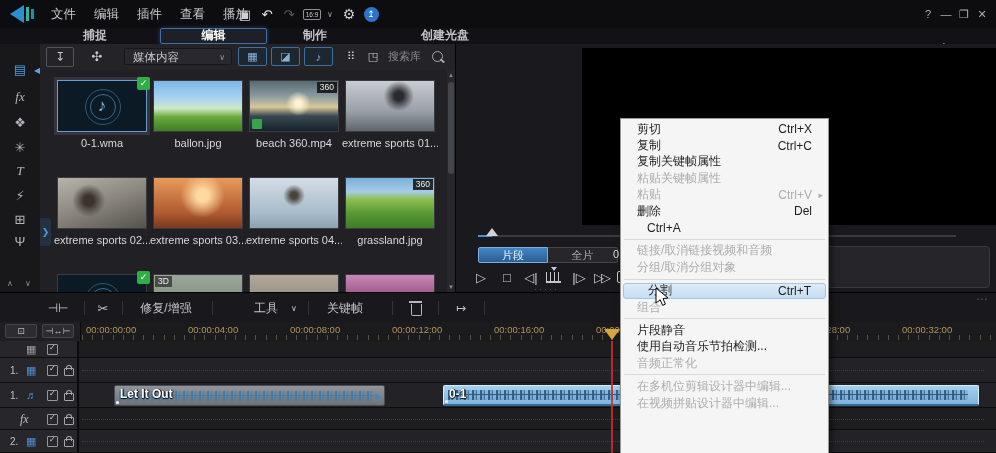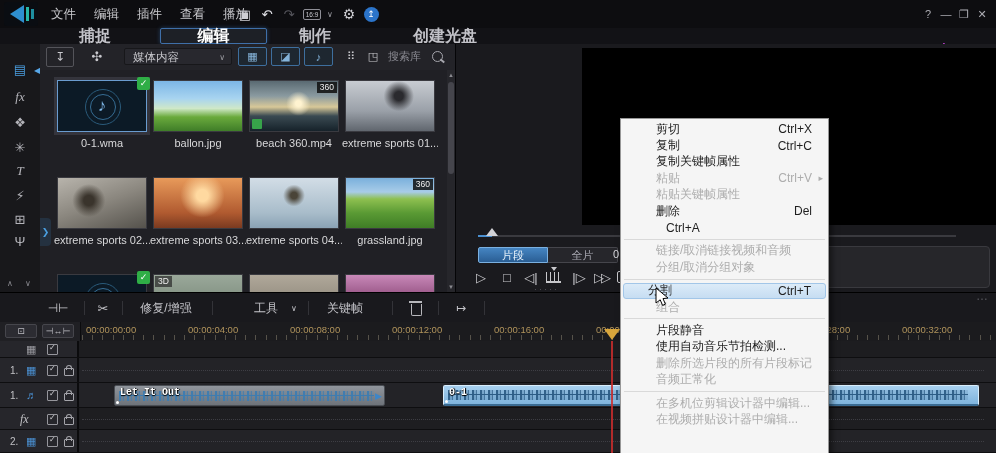--- a/index.html
+++ b/index.html
@@ -22,21 +22,21 @@
   #ico-aspect-caret{left:324px;width:12px;font-size:8px;color:#9a9aa0;}
   #ico-gear{left:338px;width:22px;font-size:14px;}
   #ico-upgrade{left:360px;width:22px;}
   #ico-upgrade .ball{width:15px;height:15px;border-radius:50%;background:#2b74ca;color:#fff;font-size:9px;display:flex;align-items:center;justify-content:center;}
   #win-title{position:absolute;left:398px;top:0;width:300px;height:28px;line-height:28px;text-align:center;color:#b9b9bf;font-size:12px;}
   #winbtns{position:absolute;right:6px;top:0;height:28px;display:flex;align-items:center;}
   .winbtn{width:16px;text-align:center;color:#ababb2;font-size:11px;margin-left:2px;}
 
   
   #tabbar{position:absolute;left:0;top:28px;width:996px;height:16px;background:#121216;border-bottom:1px solid #050507;}
-  .mode-tab{position:absolute;top:0;height:16px;line-height:15px;text-align:center;color:#c2c2c8;font-size:16px;font-weight:bold;}
+  .mode-tab{position:absolute;top:0;height:16px;line-height:15px;text-align:center;color:#c2c2c8;font-size:12px;font-weight:bold;}
   .mode-tab.active{border:1px solid #3f6fa8;border-radius:2px;background:#1d2026;color:#fff;top:0;height:14px;line-height:13px;box-shadow:0 0 4px rgba(60,120,190,.45);}
   #brand{position:absolute;right:10px;top:13px;height:16px;line-height:15px;color:#d946ef;font-size:15px;letter-spacing:.3px;}
 
   
   #library{position:absolute;left:0;top:44px;width:455px;height:248px;background:#1e1e22;border-right:1px solid #050507;}
   #rail{position:absolute;left:0;top:0;width:40px;height:248px;background:#18181b;border-right:1px solid #0b0b0d;}
   .rail-ico{position:absolute;left:0;width:40px;height:22px;display:flex;align-items:center;justify-content:center;color:#b4b4ba;font-size:13px;}
   .rail-ico.active{color:#4a9fe0;}
   #rail-pointer{position:absolute;left:34px;top:22px;color:#57a7e8;font-size:8px;}
   .rail-chev{position:absolute;bottom:2px;width:16px;height:12px;color:#8a8a90;font-size:8px;text-align:center;line-height:12px;}
@@ -117,37 +117,37 @@
   .ticon{position:absolute;left:26px;top:50%;transform:translateY(-50%);font-size:11px;color:#4a8fd0;}
   .ticon.grey{color:#9a9aa0;}
   .cb{position:absolute;left:47px;top:50%;margin-top:-5px;width:9px;height:9px;border:1px solid #96969c;border-radius:1px;}
   .cb::after{content:"✓";position:absolute;left:1px;top:-2px;font-size:8px;color:#d2d2d6;}
   .lock{position:absolute;left:64px;top:50%;margin-top:-2px;width:8px;height:6px;border:1px solid #a4a4aa;border-radius:1px;}
   .lock::before{content:"";position:absolute;left:1px;top:-4px;width:4px;height:4px;border:1px solid #a4a4aa;border-bottom:none;border-radius:3px 3px 0 0;}
   .dotline{position:absolute;left:82px;right:12px;height:0;border-top:1px dotted #3e3e44;}
   .clip{position:absolute;height:21px;border-radius:2px;box-sizing:border-box;z-index:5;}
   .clip .wave{position:absolute;left:4px;right:10px;top:50%;margin-top:-5px;height:10px;}
   .clip .wave::after{content:"";position:absolute;left:0;right:0;top:4px;height:1px;}
-  .clip .cname{position:absolute;left:5px;top:1px;font-size:10px;font-weight:bold;color:#fff;text-shadow:0 1px 1px #000,1px 0 1px #000;z-index:2;white-space:nowrap;font-family:Liberation Mono, monospace;}
+  .clip .cname{position:absolute;left:5px;top:1px;font-size:12px;font-weight:bold;color:#fff;text-shadow:0 1px 1px #000,1px 0 1px #000;z-index:2;white-space:nowrap;}
   .clip::before{content:"";position:absolute;left:1px;bottom:1px;width:3px;height:3px;background:#fff;border-radius:50%;z-index:3;}
   #clip-letitout{left:114px;top:44px;width:271px;background:linear-gradient(#90959c,#6e737a);border:1px solid #4a4e54;}
   #clip-letitout .wave{background:repeating-linear-gradient(90deg,rgba(62,124,176,.95) 0 2px,rgba(62,124,176,.25) 2px 4px,rgba(62,124,176,.7) 4px 5px,rgba(62,124,176,.12) 5px 8px);}
   #clip-letitout .wave::after{background:#3e7cb0;}
   #clip-letitout .endarrow{position:absolute;right:2px;top:5px;color:#3e86c8;font-size:9px;}
   #clip-01{left:443px;top:44px;width:536px;background:linear-gradient(#a7d0ef,#7fb4dd);border:1px solid #d8edfb;border-bottom:2px solid #3a6b92;}
   #clip-01 .wave{background:repeating-linear-gradient(90deg,rgba(44,92,133,.95) 0 2px,rgba(44,92,133,.3) 2px 4px,rgba(44,92,133,.75) 4px 5px,rgba(44,92,133,.15) 5px 8px);}
   #clip-01 .wave::after{background:#2c5c85;}
   #playhead-line{position:absolute;left:611px;top:0;width:2px;height:112px;background:rgba(205,45,45,.85);z-index:20;}
   #scroll-tl{position:absolute;left:987px;top:0;width:9px;height:112px;background:#1c1c20;}
   #scroll-tl .sb-up{position:absolute;top:1px;width:9px;text-align:center;color:#77777d;font-size:6px;}
   #scroll-tl .sb-h{position:absolute;top:11px;left:1px;width:7px;height:52px;background:#4a4a50;border-radius:3px;}
 
   
   #ctxmenu{position:absolute;left:620px;top:118px;width:209px;height:345px;background:#f5f5f5;border:1px solid #979797;box-shadow:3px 3px 6px rgba(0,0,0,.5);z-index:50;box-sizing:border-box;padding-top:2px;overflow:hidden;}
-  .mi{position:relative;height:16.4px;display:flex;align-items:center;font-size:12px;color:#1e1e1e;padding:0 16px 0 35px;}
+  .mi{position:relative;height:16.4px;display:flex;align-items:center;font-size:12px;color:#1e1e1e;padding:0 16px 0 16px;}
   .mi .lab{flex:1;white-space:nowrap;}
   .mi .sc{margin-left:10px;white-space:nowrap;}
   .mi.dis{color:#adadad;}
   .mi.hl{background:linear-gradient(#dcebf8,#c6ddf2);border:1px solid #a2c6e8;border-radius:3px;margin:0 2px;padding:0 14px 0 24px;height:14.4px;}
   .mi .subarrow{position:absolute;right:5px;top:3px;font-size:9px;color:#adadad;}
   .msep{height:1px;background:#d9d9d9;margin:3px 3px;}
 
   #cursor{position:absolute;left:655px;top:288px;z-index:60;}
 </style>
 </head>
@@ -406,26 +406,26 @@
         <div class="sc">Ctrl+X</div>
       </div>
       <div class="mi">
         <div class="lab">复制</div>
         <div class="sc">Ctrl+C</div>
       </div>
       <div class="mi">
         <div class="lab">复制关键帧属性</div>
       </div>
       <div class="mi dis">
+        <div class="lab">粘贴关键帧属性</div>
+      </div>
+      <div class="mi dis">
         <div class="lab">粘贴</div>
         <div class="sc">Ctrl+V</div>
         <div class="subarrow">▸</div>
-      </div>
-      <div class="mi dis">
-        <div class="lab">粘贴关键帧属性</div>
       </div>
       <div class="mi">
         <div class="lab">删除</div>
         <div class="sc">Del</div>
       </div>
       <div class="mi">
         <div class="sc">Ctrl+A</div>
       </div>
       <div class="msep"></div>
       <div class="mi dis">
@@ -443,23 +443,20 @@
         <div class="lab">组合</div>
       </div>
       <div class="msep"></div>
       <div class="mi">
         <div class="lab">片段静音</div>
       </div>
       <div class="mi">
         <div class="lab">使用自动音乐节拍检测...</div>
       </div>
       <div class="mi dis">
-        <div class="lab">删除所选片段的所有片段标记</div>
-      </div>
-      <div class="mi dis">
         <div class="lab">音频正常化</div>
       </div>
       <div class="msep"></div>
       <div class="mi dis">
         <div class="lab">在多机位剪辑设计器中编辑...</div>
       </div>
       <div class="mi dis">
         <div class="lab">在视频拼贴设计器中编辑...</div>
       </div>
     </div>

